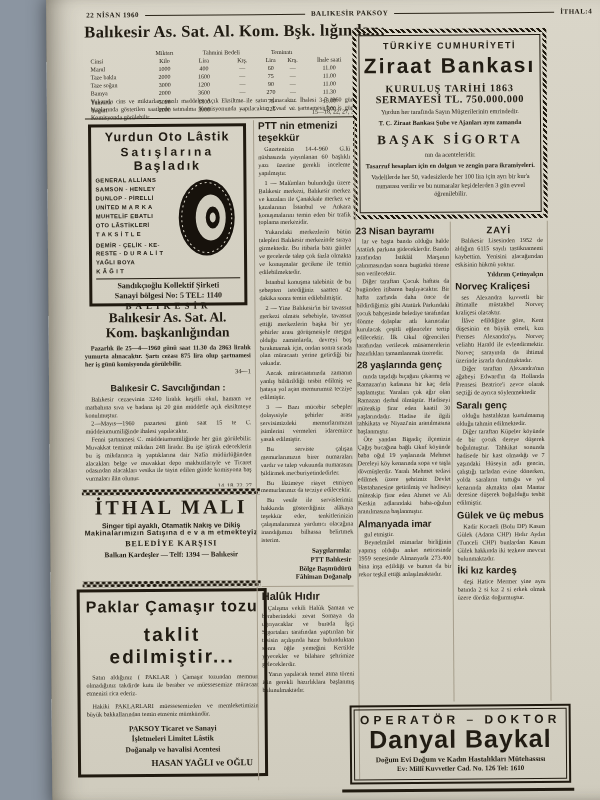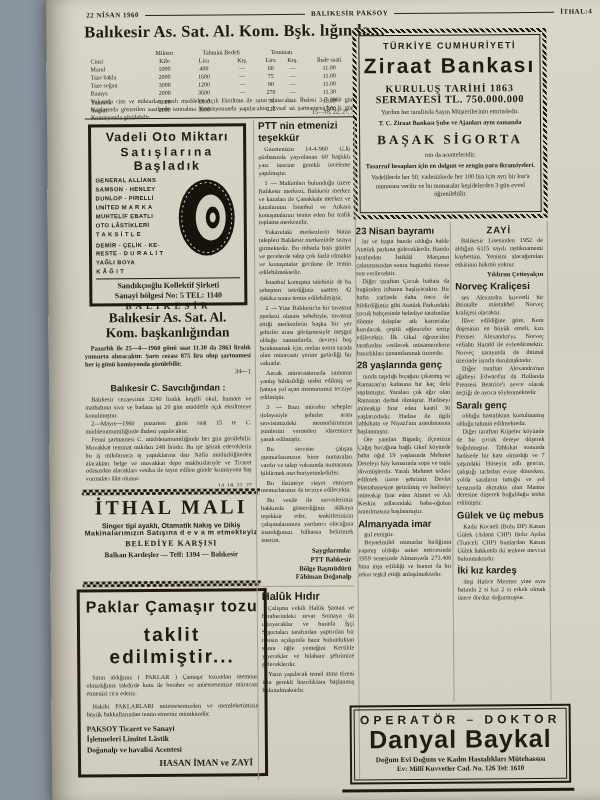--- a/index.html
+++ b/index.html
@@ -78,21 +78,21 @@
   .it-l1{font-size:7px;margin-top:3px}
   .it-l2{font-size:7px;letter-spacing:.5px}
   .it-l3{font-size:8px;letter-spacing:1px;margin-top:3px}
   .it-l4{font-size:7.2px;margin-top:3px}
   .sc2{left:32px;top:584px;width:178px}
   
   .paklar{left:26px;top:592px;width:190px;height:188px;border:3px solid #201a10;padding:6px 6px 4px;overflow:hidden}
   .pk-t1{font-size:16px;letter-spacing:1px;text-align:center}
   .pk-t2{font-size:19px;letter-spacing:2px;text-align:center;margin-top:8px}
   .paklar .p{margin-top:5px}
-  .pk-firm{font-size:7.5px;line-height:1.4;text-align:left;font-weight:bold;margin-top:6px}
+  .pk-firm{font-size:7.5px;line-height:1.4;text-align:center;font-weight:bold;margin-top:6px}
   .pk-sign{font-size:9px;line-height:1.3;text-align:right;font-weight:bold;margin-top:3px;padding-right:6px}
   
   .mid{left:206px;top:124px;width:102px;height:660px;padding:0 4px;overflow:hidden;
     border-left:1px solid #a69e8c;border-right:1px solid #a69e8c}
   .mid h2{font-size:10px;line-height:1.15}
   .mid .p{margin-top:2px}
   .sig{font-size:6.8px;line-height:1.3;text-align:right;font-weight:bold;margin:3px 2px 4px 0}
   .mid h3.art{font-size:11px;margin-top:4px;border-top:1px solid #a69e8c;padding-top:3px}
   
   .colA{left:308px;top:227px;width:93px;height:480px;overflow:hidden}
@@ -215,21 +215,21 @@
       <div class="zsmall">Yurdun her tarafında Sayın Müşterilerinin emrindedir.</div>
       <div class="zsmall b">T. C. Ziraat Bankası Şube ve Ajanları aynı zamanda</div>
       <div class="b zbasak">BAŞAK SİGORTA</div>
       <div class="zsmall">nın da acenteleridir.</div>
       <div class="zsmall b">Tasarruf hesapları için en dolgun ve zengin para ikramiyeleri.</div>
       <div class="zsmall">Vadelilerde her 50, vadesizlerde her 100 lira için ayrı bir kur'a numarası verilir ve bu numaralar keşidelerden 3 gün evvel öğrenilebilir.</div>
     </div>
   </div>
 
   <div class="blk vadeli">
-    <div class="sans b c vt1">Vadeli Oto Miktarı</div>
+    <div class="sans b c vt1">Yurdun Oto Lâstik</div>
     <div class="sans b c vt2">Satışlarına</div>
     <div class="sans b c vt3">Başladık</div>
     <div class="vbody">
       <div class="sans b vbrands">
         <div>GENERAL  ALLİANS</div>
         <div>SAMSON - HENLEY</div>
         <div>DUNLOP - PİRELLİ</div>
         <div>UNİTED  M A R K A</div>
         <div>MUHTELİF  EBATLI</div>
         <div>OTO  LÂSTİKLERİ</div>
@@ -285,21 +285,21 @@
     <div class="sans b pk-t1">Paklar Çamaşır tozu</div>
     <div class="sans b pk-t2">taklit edilmiştir...</div>
     <p class="p">Satın aldığınız ( PAKLAR ) Çamaşır tozundan memnun olmadığınız takdirde kutu ile beraber ve müessesemize müracaat etmenizi rica ederiz.</p>
     <p class="p">Hakiki PAKLARLARI müessesemizden ve memleketimizin büyük bakkallarından temin etmeniz mümkündür.</p>
     <div class="pk-firm">
       <div>PAKSOY Ticaret ve Sanayi</div>
       <div>İşletmeleri Limitet Lâstik</div>
       <div>Doğanalp ve havalisi Acentesi</div>
     </div>
     <div class="pk-sign">
-      <div>HASAN İMAN ve ZAYİ</div>
+      <div>HASAN YAĞLI ve OĞLU</div>
     </div>
   </div>
 
   <div class="blk mid">
     <h2 class="sans">PTT nin etmenizi</h2>
     <h2 class="sans">teşekkür</h2>
     <p class="p">Gazetenizin 14-4-960 G.lü nüshasında yayınlanan 60 başlıklı yazı üzerine gerekli inceleme yapılmıştır.</p>
     <p class="p">1 — Malûmları bulunduğu üzere Balıkesir merkezi, Balıkesir merkez ve kazaları ile Çanakkale merkez ve kazalarının İstanbul ve Ankara konuşmalarını temin eden bir trafik toplama merkezidir.</p>
     <p class="p">Yukarıdaki merkezlerin bütün talepleri Balıkesir merkezinde sıraya girmektedir. Bu itibarla bazı günler ve gecelerde talep çok fazla olmakta ve konuşmalar gecikme ile temin edilebilmektedir.</p>
     <p class="p">İstanbul konuşma talebiniz de bu sebepten istediğiniz saatten 42 dakika sonra temin edilebilmiştir.</p>

